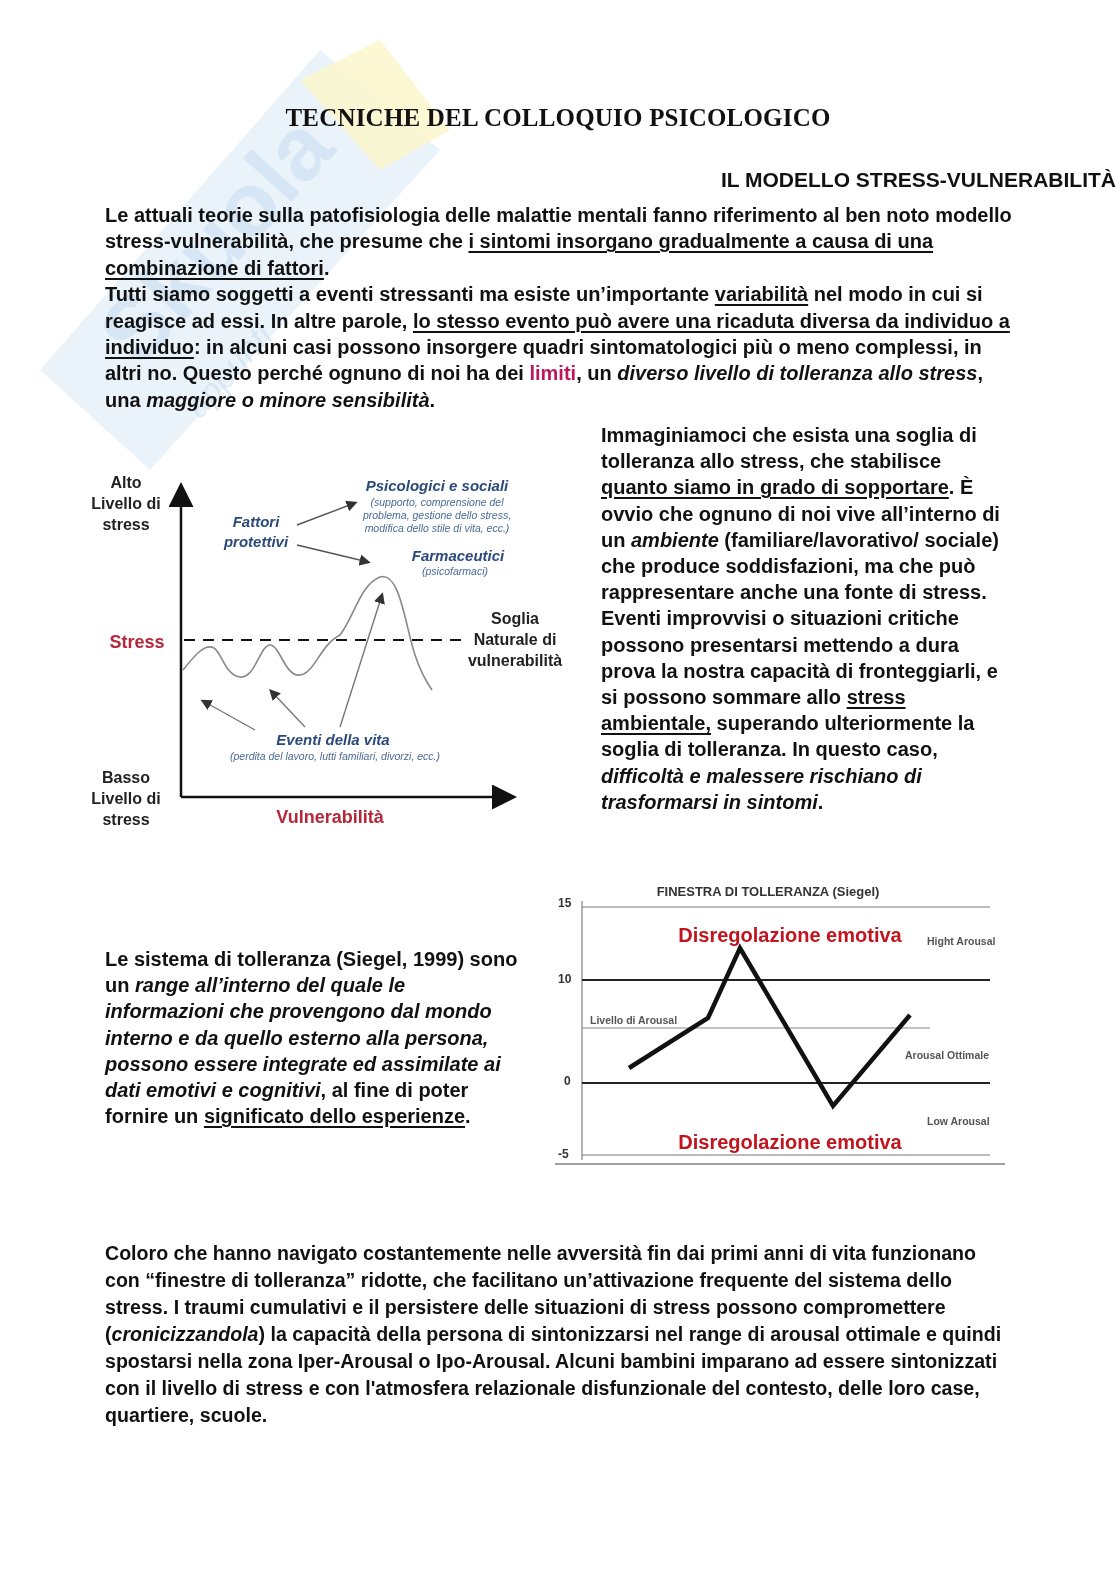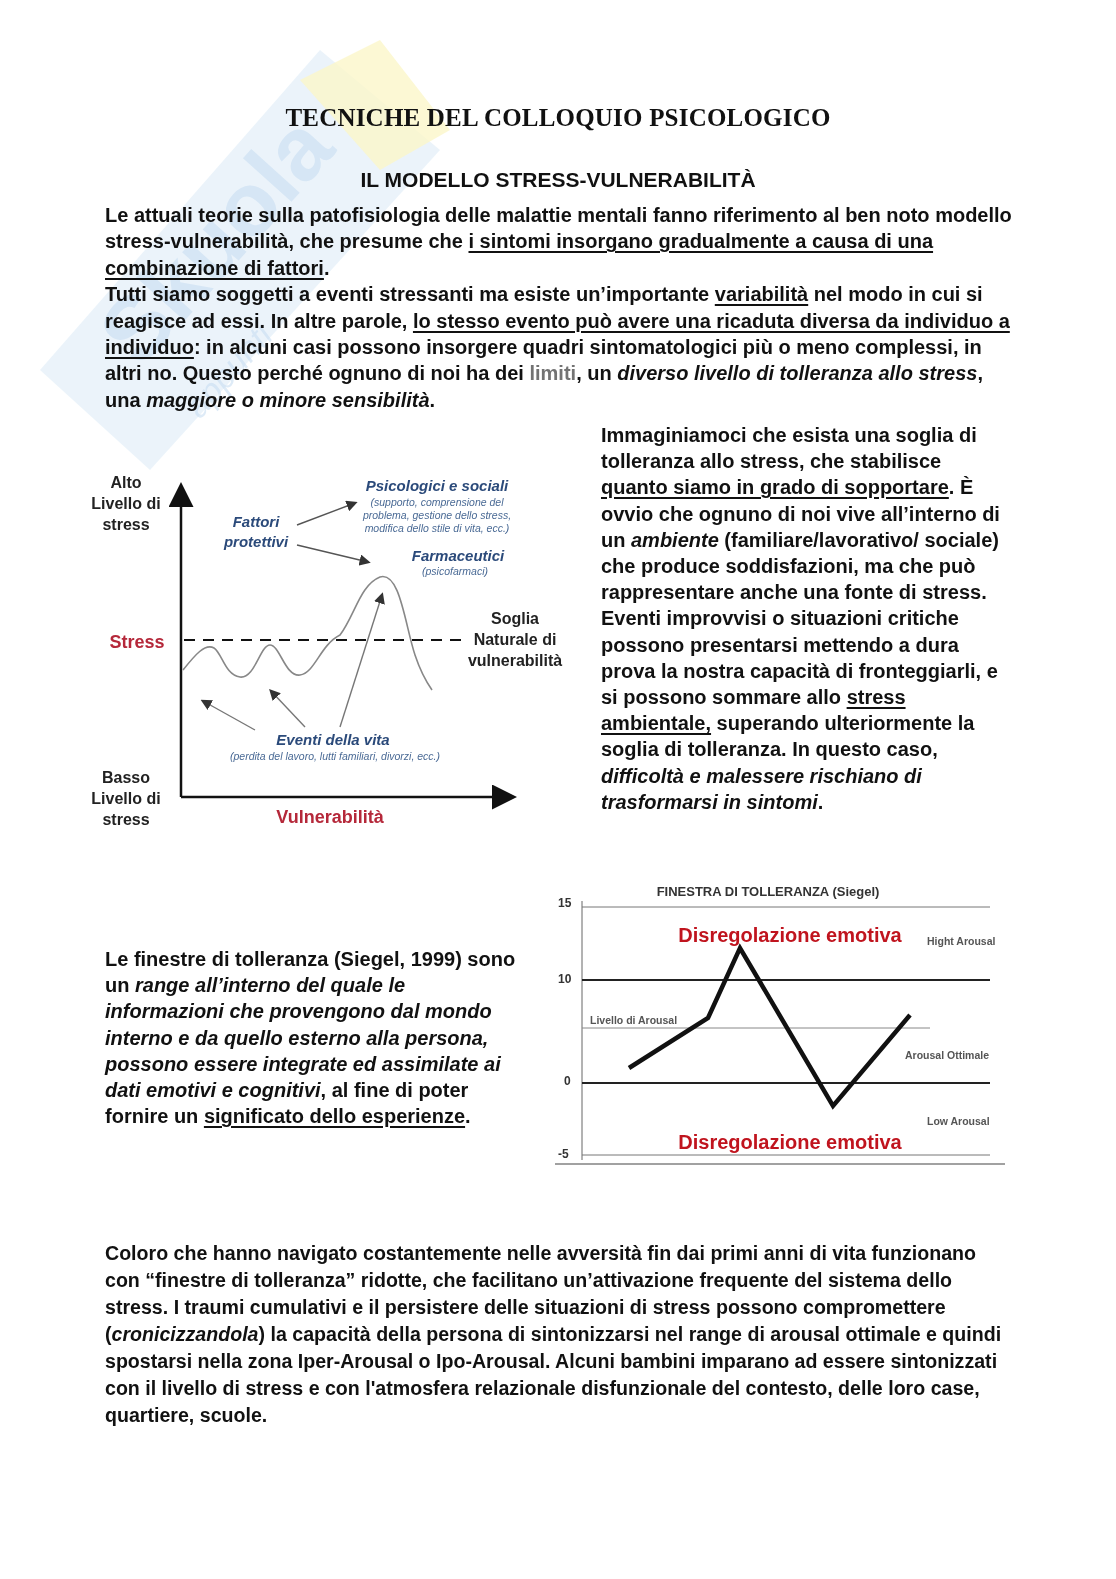--- a/index.html
+++ b/index.html
@@ -1,29 +1,29 @@
 <!DOCTYPE html>
 <html><head>
 <meta charset="utf-8">
 <style>
   html, body { margin: 0; padding: 0; background: #ffffff; }
   body { width: 1116px; height: 1579px; position: relative; overflow: hidden;
          font-family: "Liberation Sans", "DejaVu Sans", sans-serif; color: #111; }
   .watermark { position: absolute; left: 20px; top: 40px; width: 460px; height: 440px; pointer-events: none; }
   .page-title { position: absolute; left: 0; width: 1116px; top: 104px; text-align: center;
                 font-family: "Liberation Serif", "DejaVu Serif", serif; font-weight: bold; font-size: 25px; letter-spacing: 0.2px; }
-  .section-title { position: absolute; left: 0; width: 1116px; top: 168px; text-align: center;
+  .section-title { position: absolute; left: 0; width: 1116px; top: 168px; text-align: right;
                    font-weight: bold; font-size: 21px; }
   .para { position: absolute; font-size: 20px; line-height: 26.4px; font-weight: bold; }
   .p1 { left: 105px; top: 202px; width: 910px; }
   .p2 { left: 601px; top: 422px; width: 410px; line-height: 26.2px; }
   .p3 { left: 105px; top: 946px; width: 420px; line-height: 26.2px; }
   .p4 { left: 105px; top: 1208px; width: 910px; line-height: 27px; font-size: 19.6px; margin-top: 32px; }
   u { text-decoration: underline; text-underline-offset: 3px; }
-  .red { color: #737373; }
+  .red { color: #be185d; }
   .fig { position: absolute; }
   .fig1 { left: 80px; top: 465px; width: 500px; height: 375px; }
   .fig2 { left: 550px; top: 875px; width: 460px; height: 295px; }
   svg text { font-family: "Liberation Sans", "DejaVu Sans", sans-serif; }
 </style>
 </head>
 <body>
 
 <svg class="watermark" viewBox="0 0 460 440">
   <polygon points="20,330 300,10 420,110 130,430" fill="#dbe9f6" opacity="0.55"></polygon>
@@ -92,21 +92,21 @@
     <text x="375" y="110">(psicofarmaci)</text>
     <text x="255" y="295">(perdita del lavoro, lutti familiari, divorzi, ecc.)</text>
   </g>
 </svg>
 
 <div class="para p2">
   <span>Immaginiamoci che esista una </span><b>soglia di tolleranza allo stress</b><span>, che stabilisce </span><u>quanto siamo in grado di sopportare</u><span>. È ovvio che ognuno di noi vive all’interno di un </span><i>ambiente</i><span> (familiare/lavorativo/ sociale) che produce soddisfazioni, ma che può rappresentare anche una </span><b>fonte di stress</b><span>. Eventi improvvisi o situazioni critiche possono presentarsi mettendo a dura prova la nostra capacità di fronteggiarli, e si possono sommare allo </span><u>stress ambientale,</u><span> superando ulteriormente la soglia di tolleranza. In questo caso, </span><i>difficoltà e malessere rischiano di trasformarsi in sintomi</i><span>.</span>
 </div>
 
 <div class="para p3">
-  <span>Le </span><b>finestre di tolleranza</b><span> (Siegel, 1999) sono un </span><i>range all’interno del quale le informazioni che provengono dal mondo interno e da quello esterno alla persona, possono essere integrate ed assimilate ai dati emotivi e cognitivi</i><span>, al fine di poter fornire un </span><u>significato dello esperienze</u><span>.</span>
+  <span>Le </span><b>sistema di tolleranza</b><span> (Siegel, 1999) sono un </span><i>range all’interno del quale le informazioni che provengono dal mondo interno e da quello esterno alla persona, possono essere integrate ed assimilate ai dati emotivi e cognitivi</i><span>, al fine di poter fornire un </span><u>significato dello esperienze</u><span>.</span>
 </div>
 
 <svg class="fig fig2" viewBox="0 0 460 295">
   <text x="218" y="21" text-anchor="middle" font-size="13" font-weight="bold" fill="#333">FINESTRA DI TOLLERANZA (Siegel)</text>
 
   <line x1="32" y1="26" x2="32" y2="285" stroke="#666" stroke-width="1"></line>
   <line x1="5" y1="289" x2="455" y2="289" stroke="#444" stroke-width="1.2"></line>
 
   <line x1="32" y1="32" x2="440" y2="32" stroke="#777" stroke-width="1"></line>
   <line x1="32" y1="105" x2="440" y2="105" stroke="#222" stroke-width="2.2"></line>

